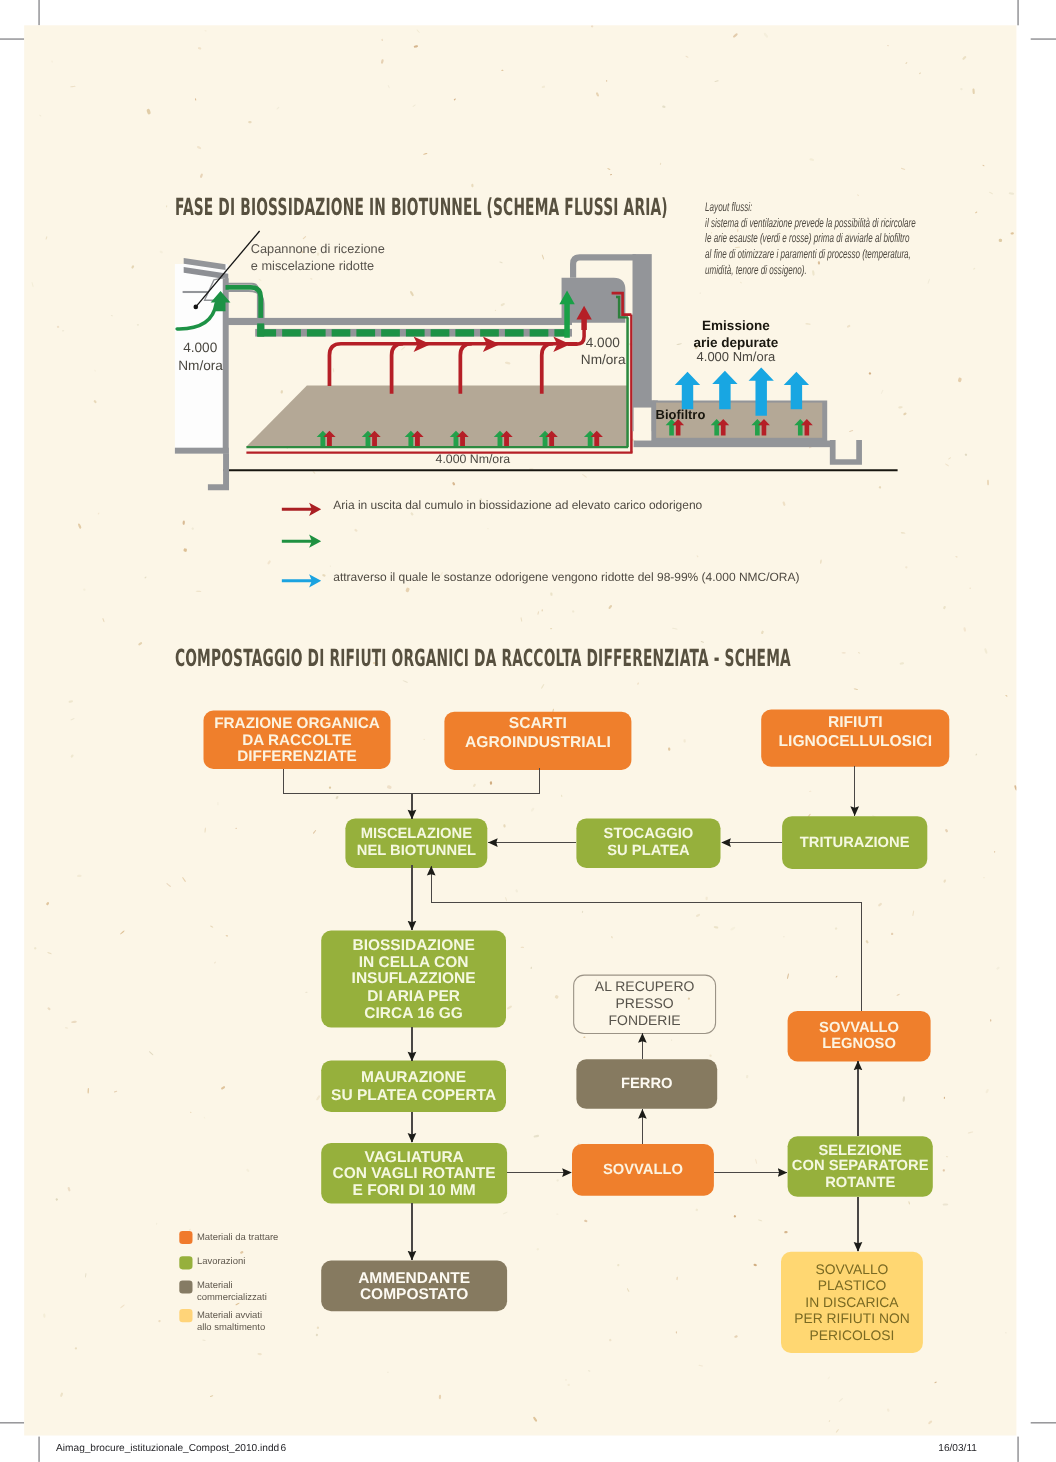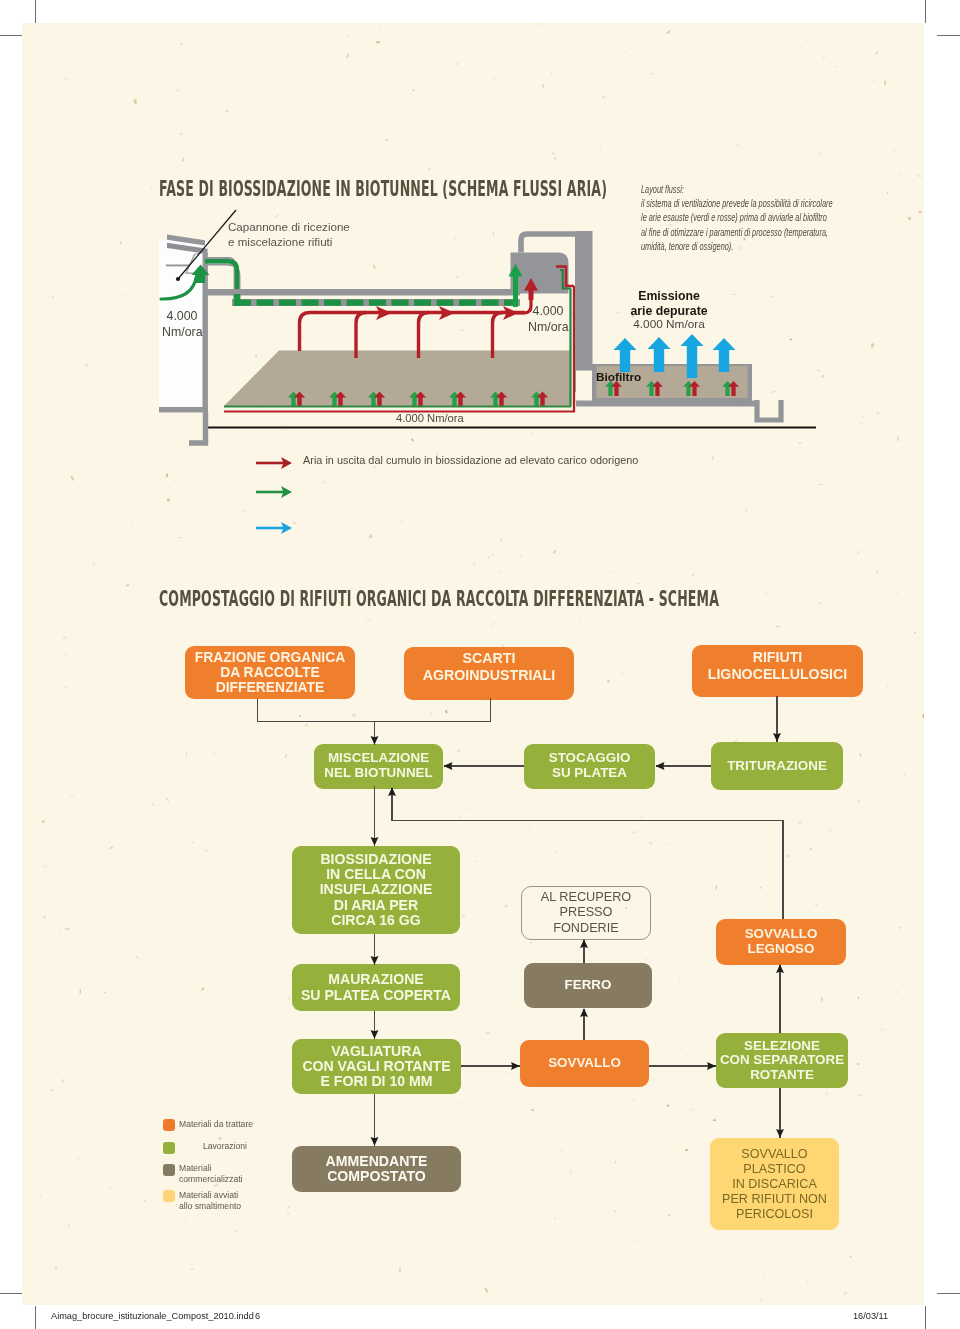--- a/index.html
+++ b/index.html
@@ -507,21 +507,21 @@
         <polygon points="728.1,386.67 733.5,381 738.9,386.67 735.6,386.67 735.6,396 731.4,396 731.4,386.67" fill="#b51f27"></polygon>
       </g>
 
     <line x1="203" y1="427.5" x2="816" y2="427.5" stroke="#17150f" stroke-width="1.8"></line>
 
     <path d="M205.5,412 L205.5,443 L189,443" stroke="#939599" stroke-width="5.4" fill="none"></path>
   </svg>
 
   <div style="position:absolute;left:228px;top:219px;font-size:11.6px;color:#57534c;line-height:15.2px;">
     <div>Capannone di ricezione</div>
-    <div>e miscelazione rifiuti</div>
+    <div>e miscelazione ridotte</div>
   </div>
 
   <div style="position:absolute;left:641px;top:182px;font-size:11.4px;color:#4f4a42;line-height:14.2px;
               font-style:italic;white-space:nowrap;transform:scaleX(0.645);transform-origin:left top;">
     <div>Layout flussi:</div>
     <div>il sistema di ventilazione prevede la possibilità di ricircolare</div>
     <div>le arie esauste (verdi e rosse) prima di avviarle al biofiltro</div>
     <div>al fine di otimizzare i paramenti di processo (temperatura,</div>
     <div>umidità, tenore di ossigeno).</div>
   </div>
@@ -565,20 +565,21 @@
         </svg>
         <div style="position: absolute; left: 47px; top: 0px; font-size: 10.9px; color: rgb(79, 74, 66); line-height: 15.1px; white-space: nowrap;">
         </div>
       </div>
       <div style="position: absolute; left: 256px; top: 518px;">
         <svg width="38" height="14" viewBox="0 0 38 14" style="position: absolute; left: 0px; top: 2.5px;">
           <path d="M0,7 L28,7" stroke="#1ba3e0" stroke-width="2.6"></path>
           <polygon points="25,1 36,7 25,13 27.5,7" fill="#1ba3e0"></polygon>
         </svg>
         <div style="position: absolute; left: 47px; top: 0px; font-size: 10.9px; color: rgb(79, 74, 66); line-height: 15.1px; white-space: nowrap;">
+          <div>attraverso il quale le sostanze odorigene vengono ridotte del 98-99% (4.000 NMC/ORA)</div>
         </div>
       </div>
     </div>
 
   <div class="h-title" style="left:159px;top:586px;font-size:21.4px;">COMPOSTAGGIO DI RIFIUTI ORGANICI DA RACCOLTA DIFFERENZIATA - SCHEMA</div>
 
   <div id="flowchart">
       <div class="fbox orange" style="left: 185px; top: 646px; width: 170px; height: 53px; font-size: 13.9px;">
         <div style="line-height: 14.8px;">
           <div>FRAZIONE ORGANICA</div>
@@ -724,21 +725,21 @@
       <path d="M780,1088 L780,1137.5" marker-end="url(#ah)"></path>
     </g>
   </svg>
 
   <div id="legend">
       <div class="lg-sw" style="left: 162.5px; top: 1119px; background: rgb(240, 122, 44);"></div>
       <div class="lg-tx" style="left: 179px; top: 1118.5px; width: 110px;">
         <div>Materiali da trattare</div>
       </div>
       <div class="lg-sw" style="left: 162.5px; top: 1141.5px; background: rgb(150, 176, 60);"></div>
-      <div class="lg-tx" style="left: 179px; top: 1141px; width: 110px; margin-left: 24px;">
+      <div class="lg-tx" style="left: 179px; top: 1141px; width: 110px;">
         <div>Lavorazioni</div>
       </div>
       <div class="lg-sw" style="left: 162.5px; top: 1163.5px; background: rgb(133, 123, 100);"></div>
       <div class="lg-tx" style="left: 179px; top: 1163px; width: 110px;">
         <div>Materiali</div>
         <div>commercializzati</div>
       </div>
       <div class="lg-sw" style="left: 162.5px; top: 1190px; background: rgb(255, 212, 121);"></div>
       <div class="lg-tx" style="left: 179px; top: 1189.5px; width: 110px;">
         <div>Materiali avviati</div>

